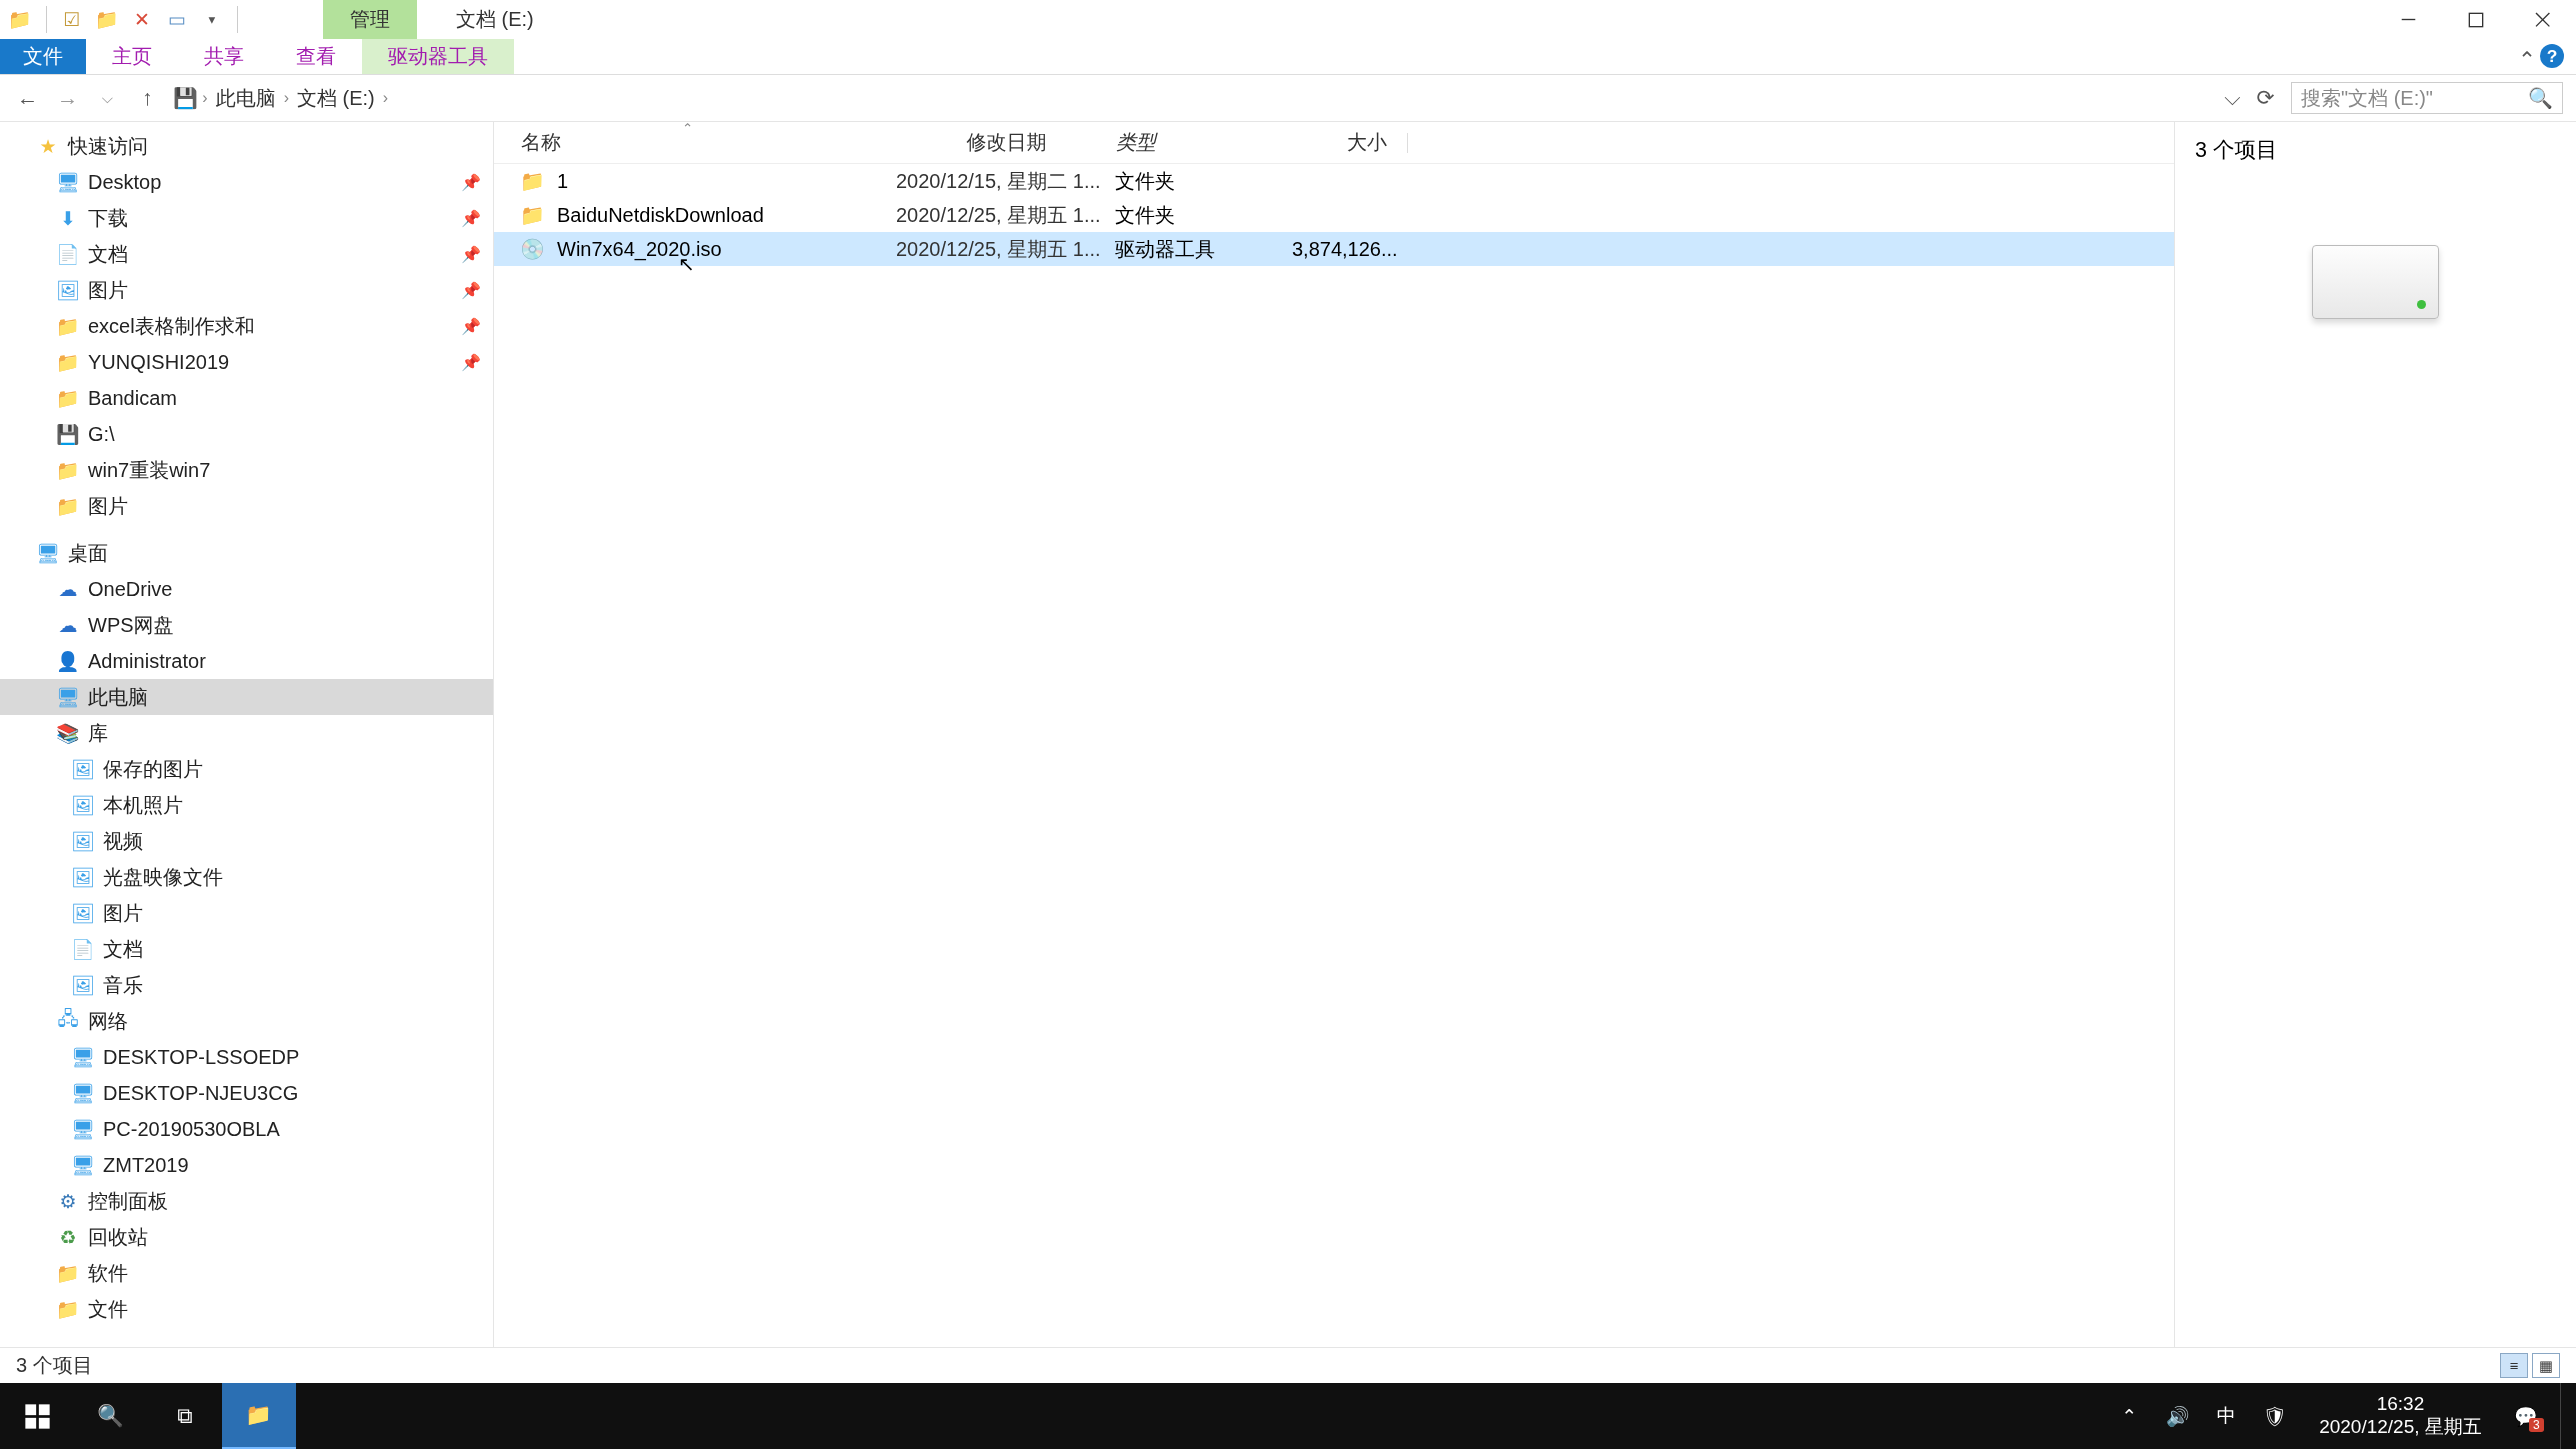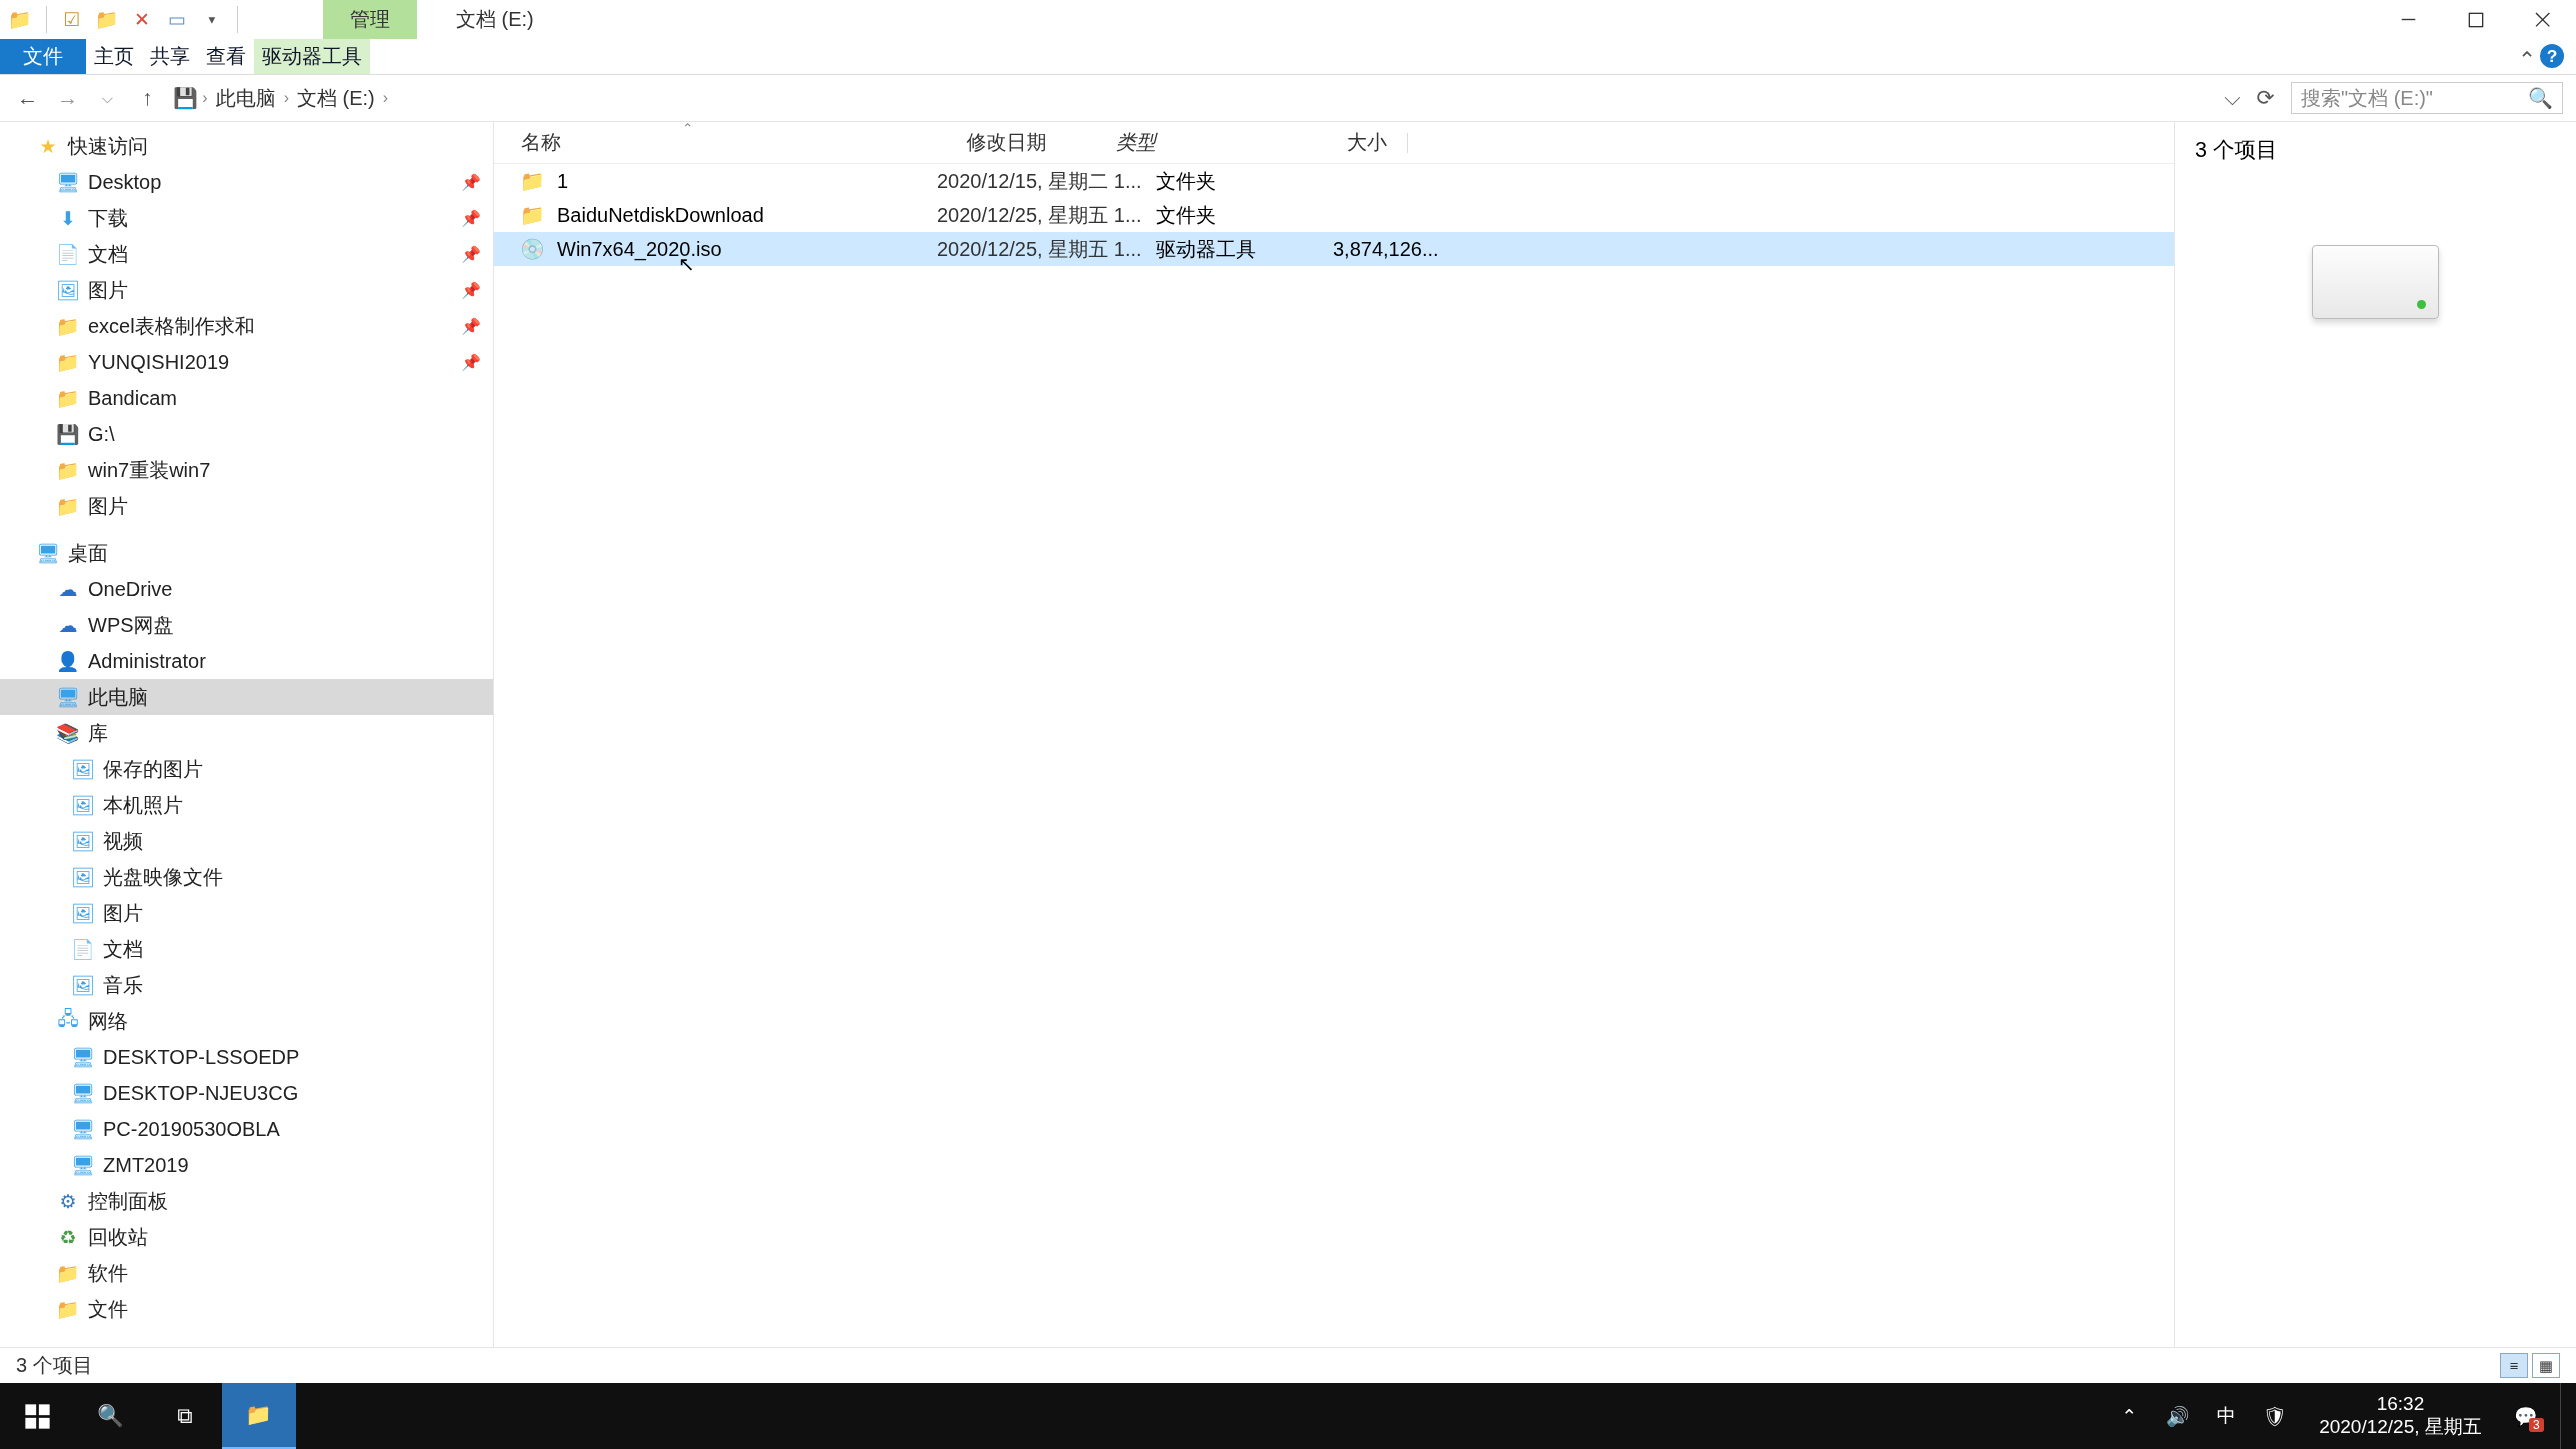--- a/index.html
+++ b/index.html
@@ -13,21 +13,21 @@
 .qat-drop { font-size:13.4px; color:#555; }
 
 .title-ctx-tab { position:absolute; left:323px; top:0; height:39px; padding:0 27px; background:#b3e19b; color:#333; display:flex; align-items:center; font-size:20px; }
 .title-text { position:absolute; left:456px; top:0; height:39px; display:flex; align-items:center; font-size:20px; color:#333; }
 .win-ctrls { position:absolute; right:0; top:0; display:flex; height:39px; }
 .win-ctrl { width:67px; height:39px; display:flex; align-items:center; justify-content:center; color:#333; }
 .win-ctrl.close svg { stroke:#333; }
 
 
 .ribbon-tabs { height: 36px; background:#fff; display:flex; align-items:stretch; border-bottom:0.7px solid #ddd; position:relative; }
-.rtab { padding:0 8px; display:flex; align-items:center; font-size:20px; color:#0f172a; }
+.rtab { padding:0 26px; display:flex; align-items:center; font-size:20px; color:#a21caf; }
 .rtab.file { background:#1979ca; color:#fff; padding:0 23px; }
 .rtab.ctx { background:#d9f0cc; }
 .ribbon-min { position:absolute; right:40px; top:8px; color:#555; }
 .ribbon-help { position:absolute; right:12px; top:5.4px; width:24px; height:24px; border-radius:50%; background:#1979ca; color:#fff; display:flex; align-items:center; justify-content:center; font-size:17.4px; font-weight:bold; }
 
 
 .addr-bar { height:47px; background:#fff; display:flex; align-items:center; padding:0 13.4px; border-bottom:0.7px solid #e5e5e5; gap:12px; }
 .nav-btn { width:28px; height:28px; display:flex; align-items:center; justify-content:center; color:#999; }
 .nav-btn.enabled { color:#555; }
 .addr-path { flex:0 0 auto; display:flex; align-items:center; gap:4px; font-size:20px; color:#333; }
@@ -62,21 +62,21 @@
 .sort-ind { position:absolute; left:188px; top:-1.3px; color:#888; font-size:13.4px; }
 .col-date { width:219px;text-align:center; }
 .col-type { width:177px;font-style:italic; }
 .col-size { width:114px; text-align:right; padding-right:20px; }
 .col-resize { width:1.3px; height:20px; background:#ddd; }
 
 .file-row { height:34px; display:flex; align-items:center; font-size:20px; padding-left:27px; }
 .file-row.sel { background:#cde8ff; }
 .fr-icon { width:24px; height:24px; margin-right:12px; display:inline-flex; align-items:center; justify-content:center; }
 .fr-name { width:339px; }
-.fr-date { width:219px; color:#333;margin-left:41px; }
+.fr-date { width:219px; color:#333; }
 .fr-type { width:177px; }
 .fr-size { width:114px; text-align:right; padding-right:20px; }
 
 
 .preview-pane { width:402px; border-left:0.7px solid #e5e5e5; padding:13.4px 20px; }
 .pv-count { font-size:21.5px; margin-bottom:81px; }
 .pv-drive { width:127px; height:74px; margin:0 auto; background:linear-gradient(#fdfdfd,#e8e8e8); border:0.7px solid #bbb; border-radius:4px; position:relative; box-shadow:0 4px 6.7px rgba(0,0,0,.15); }
 .pv-drive::after { content:""; position:absolute; right:12px; bottom:9.4px; width:9.4px; height:9.4px; border-radius:50%; background:#3fbf3f; }
 
 

